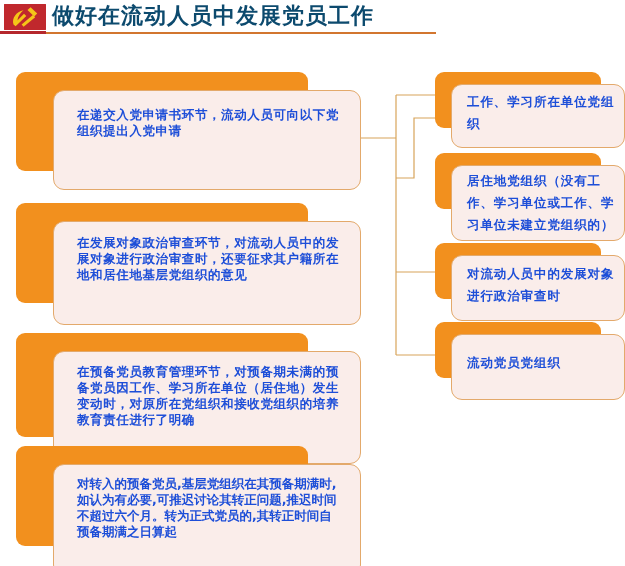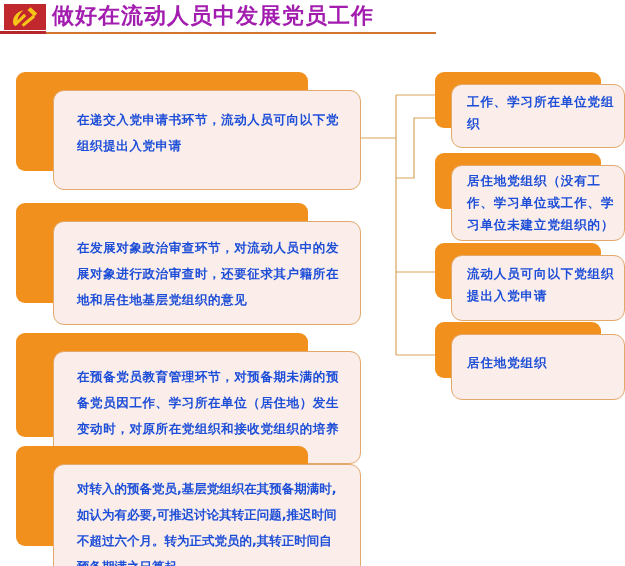--- a/index.html
+++ b/index.html
@@ -14,21 +14,21 @@
 
   
   .header{position:absolute;left:0;top:0;width:625px;height:44px;}
   .emblem{
     position:absolute;left:4px;top:4px;width:42px;height:26px;
     background:#C0282D;border-radius:1px;overflow:hidden;
   }
   .emblem svg{display:block;}
   .title{
     position:absolute;left:52px;top:1px;
-    font-size:22px;line-height:30px;font-weight:700;color:#a21caf;
+    font-size:22px;line-height:30px;font-weight:700;color:#0c4a6e;
     letter-spacing:1px;white-space:nowrap;
     font-family:"DejaVu Sans","Liberation Sans",sans-serif;
   }
   .rule-red{position:absolute;left:0;top:31px;width:46px;height:3px;background:#B5272D;}
   .rule-orange{position:absolute;left:46px;top:32px;width:390px;height:2px;background:#D2762F;}
 
   
   .card{position:absolute;}
   .card .shadow{
     position:absolute;left:0;top:0;
@@ -39,21 +39,21 @@
     background:#FAEDEA;border:1px solid #E3A96B;border-radius:11px;
     box-sizing:border-box;
   }
   .card .txt{
     position:absolute;
     color:#1d4ed8;
     font-family:"DejaVu Sans","Liberation Sans",sans-serif;
     font-weight:600;
   }
 
-  .left .txt{font-size:12.5px;line-height:26px;letter-spacing:.6px;}
+  .left .txt{font-size:12.5px;line-height:16px;letter-spacing:.6px;}
   .left.tight .txt{letter-spacing:0px;}
   .right .txt{font-size:12.5px;line-height:22px;letter-spacing:.9px;}
 
   
   .links{position:absolute;left:0;top:0;width:625px;height:566px;pointer-events:none;}
 </style>
 </head>
 <body>
 
 <div id="page">
@@ -127,22 +127,22 @@
 
   <div class="card right" style="left:435px;top:153px;width:190px;height:104px;">
     <div class="shadow" style="left:0;top:0;width:166px;height:56px;"></div>
     <div class="face" style="left:16px;top:12px;width:174px;height:76px;"></div>
     <div class="txt" style="left:32px;top:17px;width:148px;">居住地党组织（没有工作、学习单位或工作、学习单位未建立党组织的）</div>
   </div>
 
   <div class="card right" style="left:435px;top:243px;width:190px;height:80px;">
     <div class="shadow" style="left:0;top:0;width:166px;height:56px;"></div>
     <div class="face" style="left:16px;top:12px;width:174px;height:66px;"></div>
-    <div class="txt" style="left:32px;top:20px;width:148px;">流动人员可向以下党组织提出入党申请</div>
+    <div class="txt" style="left:32px;top:20px;width:148px;">对流动人员中的发展对象进行政治审查时</div>
   </div>
 
   <div class="card right" style="left:435px;top:322px;width:190px;height:80px;">
     <div class="shadow" style="left:0;top:0;width:166px;height:56px;"></div>
     <div class="face" style="left:16px;top:12px;width:174px;height:66px;"></div>
-    <div class="txt" style="left:32px;top:30px;width:148px;">居住地党组织</div>
+    <div class="txt" style="left:32px;top:30px;width:148px;">流动党员党组织</div>
   </div>
 
 </div>
 
 </body></html>

